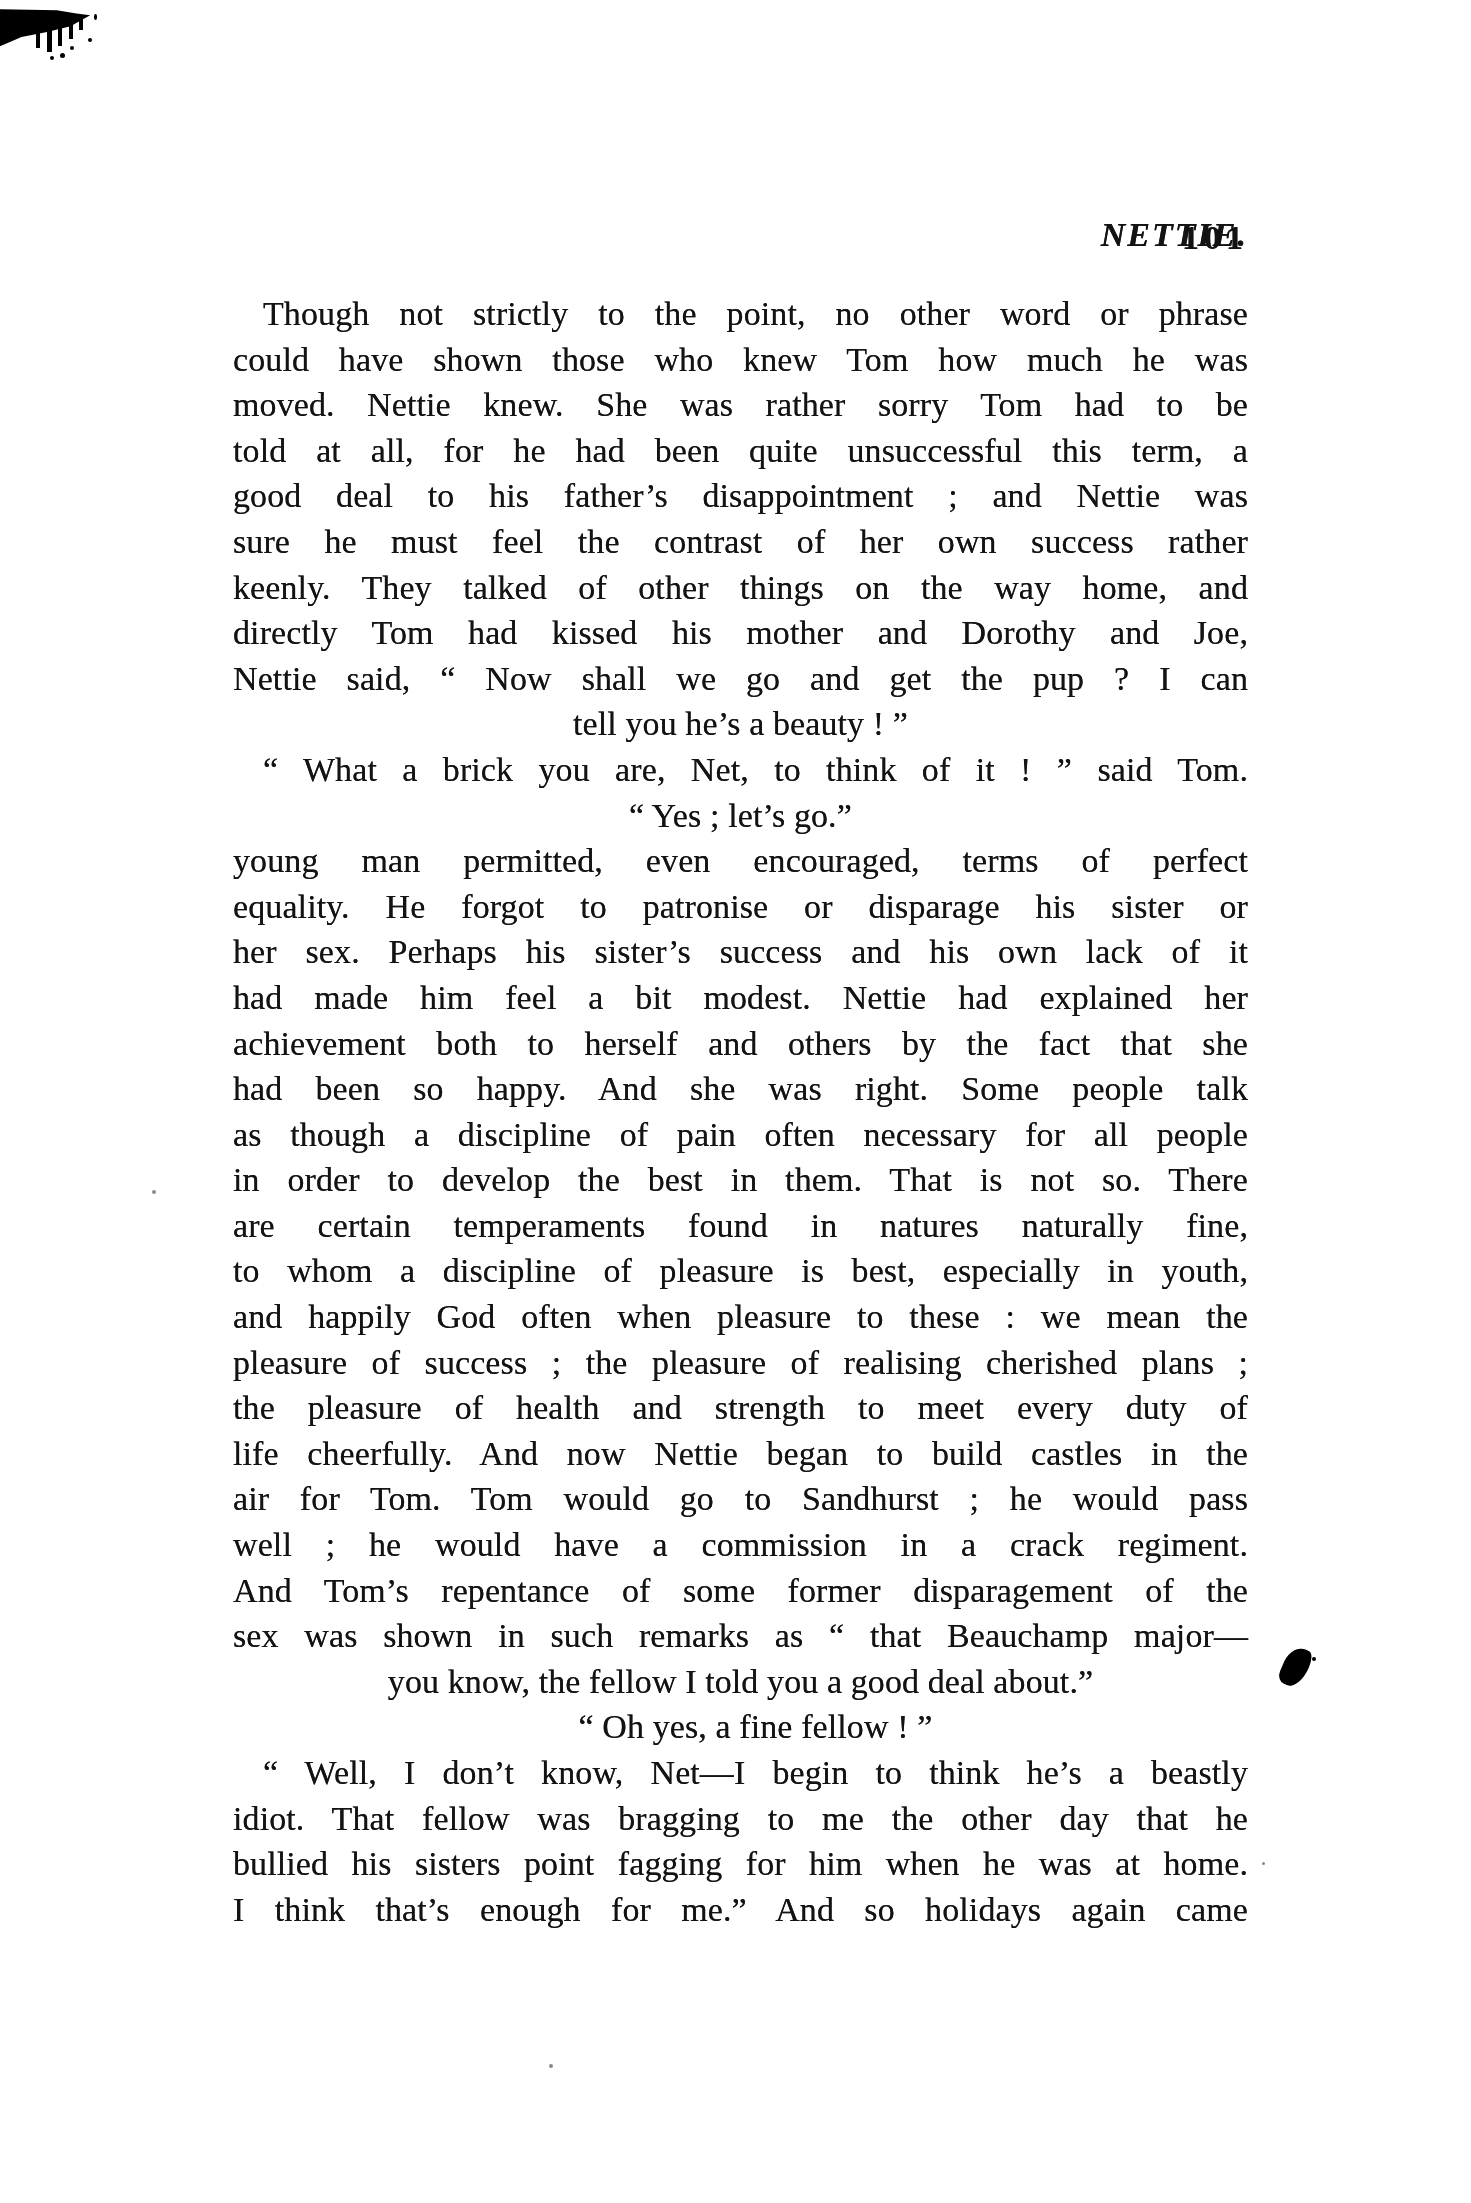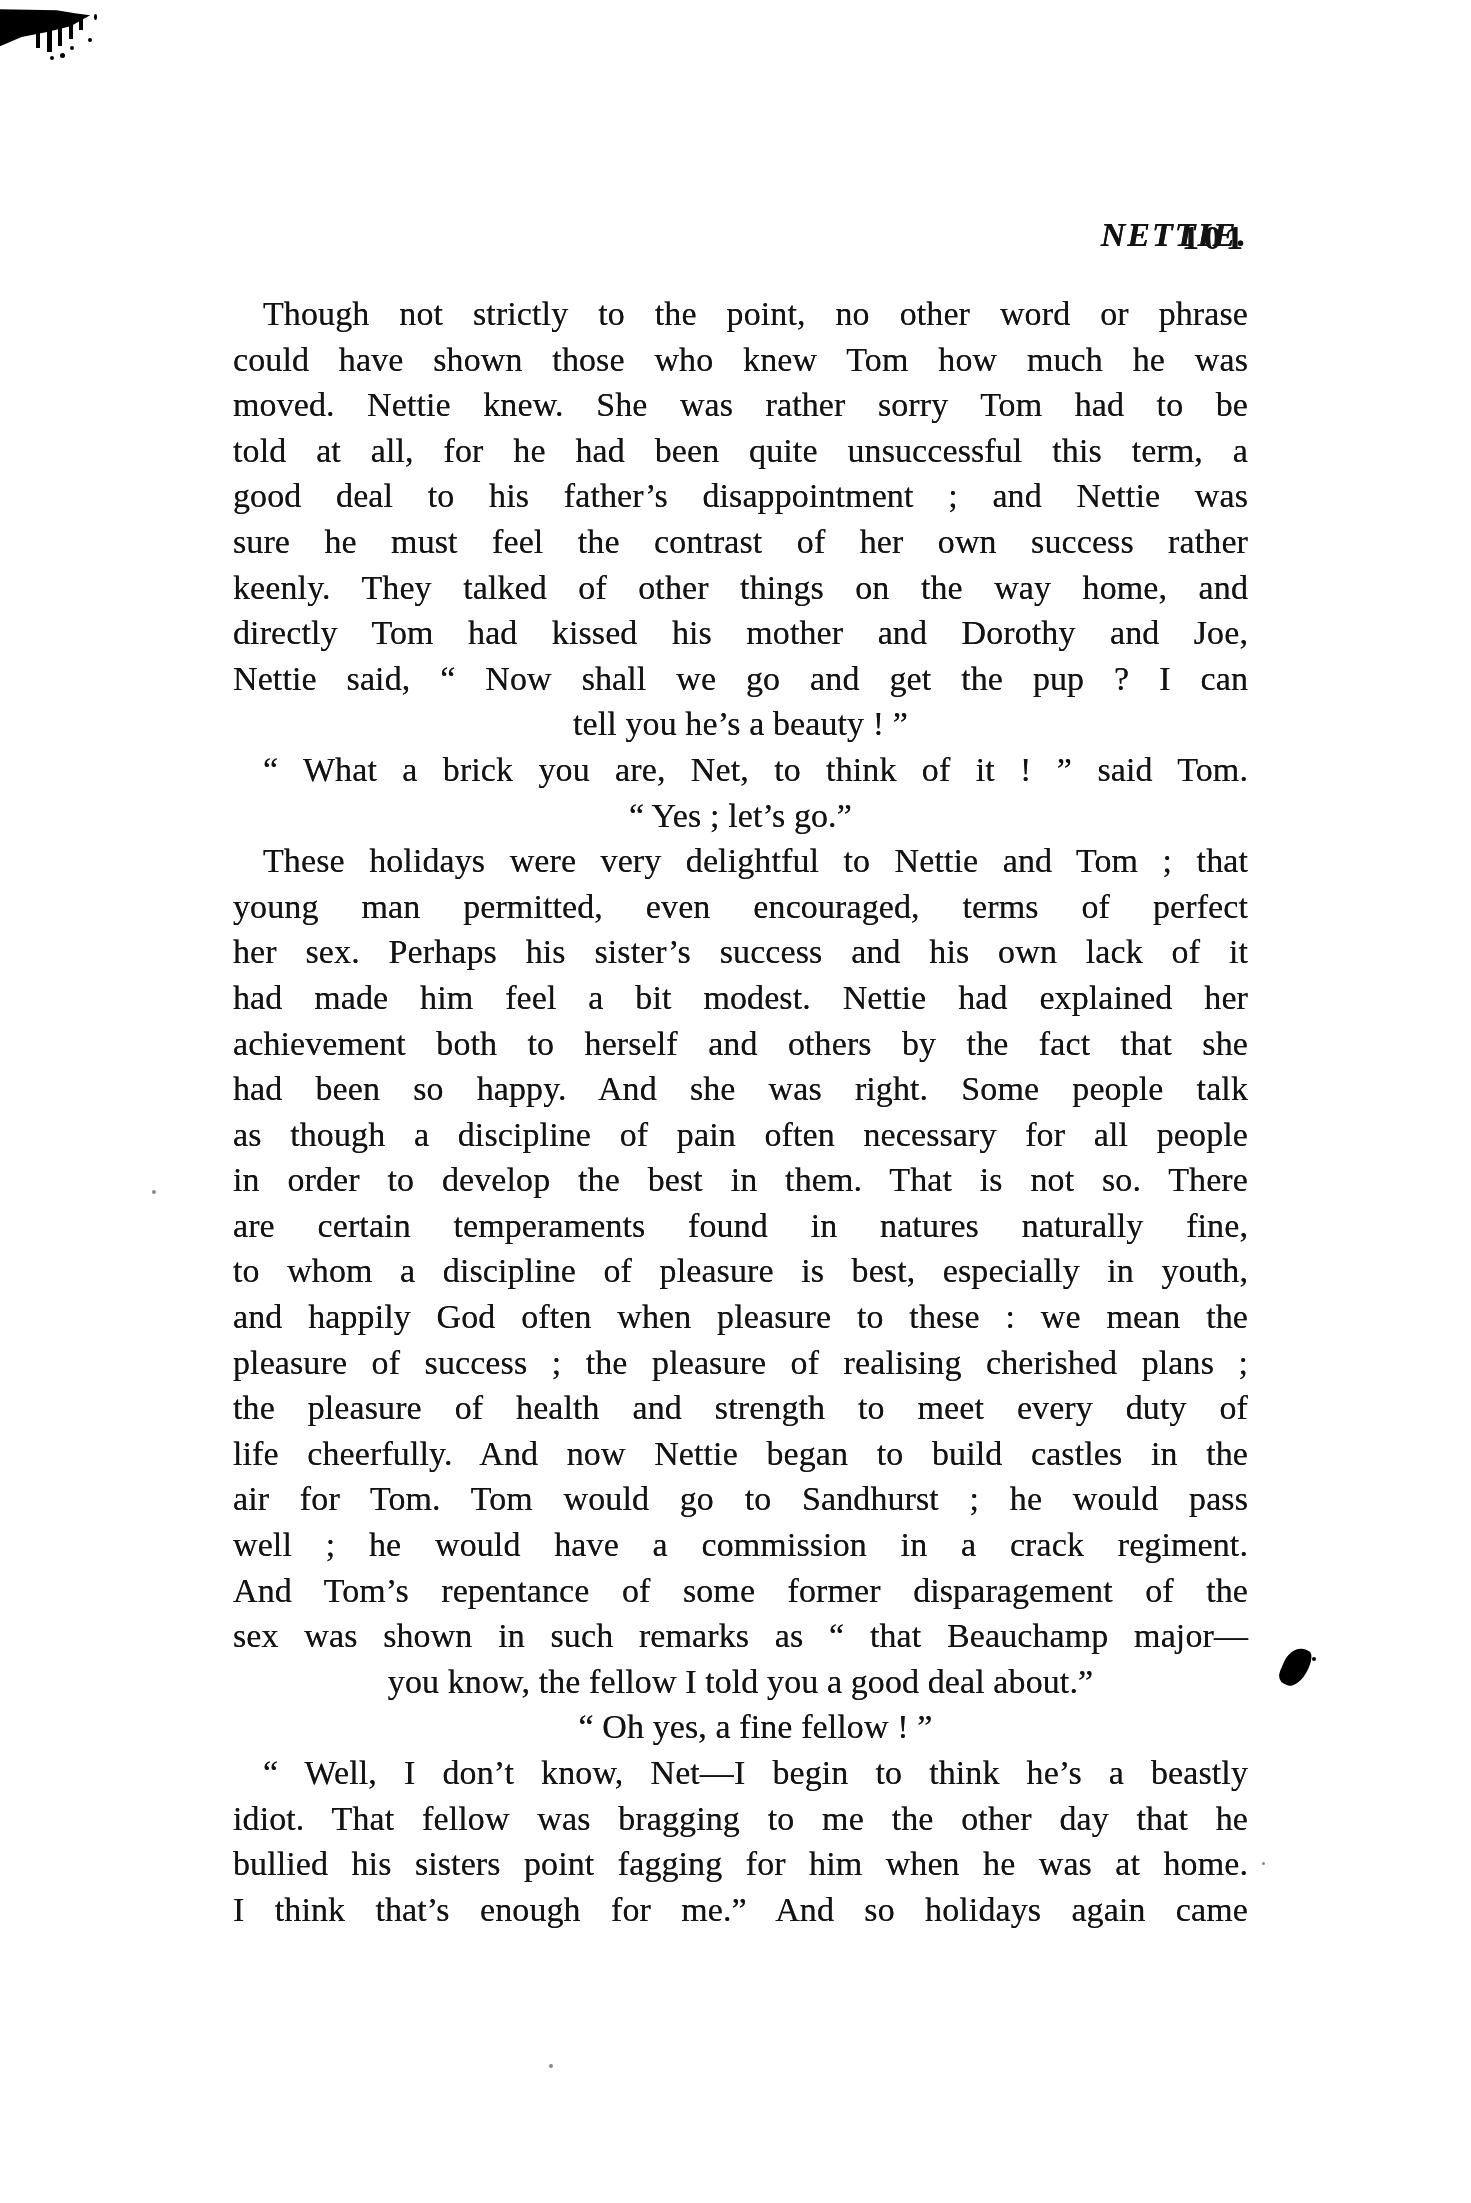--- a/index.html
+++ b/index.html
@@ -117,22 +117,22 @@
       <div class="line j">moved. Nettie knew. She was rather sorry Tom had to be</div>
       <div class="line j">told at all, for he had been quite unsuccessful this term, a</div>
       <div class="line j">good deal to his father’s disappointment ; and Nettie was</div>
       <div class="line j">sure he must feel the contrast of her own success rather</div>
       <div class="line j">keenly. They talked of other things on the way home, and</div>
       <div class="line j">directly Tom had kissed his mother and Dorothy and Joe,</div>
       <div class="line j">Nettie said, “ Now shall we go and get the pup ? I can</div>
       <div class="line nj">tell you he’s a beauty ! ”</div>
       <div class="line j ind">“ What a brick you are, Net, to think of it ! ” said Tom.</div>
       <div class="line nj">“ Yes ; let’s go.”</div>
-      <div class="line j ind">These holidays were very delightful to Nettie and Tom ; that</div>
       <div class="line j">young man permitted, even encouraged, terms of perfect</div>
+      <div class="line j">equality. He forgot to patronise or disparage his sister or</div>
       <div class="line j">her sex. Perhaps his sister’s success and his own lack of it</div>
       <div class="line j">had made him feel a bit modest. Nettie had explained her</div>
       <div class="line j">achievement both to herself and others by the fact that she</div>
       <div class="line j">had been so happy. And she was right. Some people talk</div>
       <div class="line j">as though a discipline of pain often necessary for all people</div>
       <div class="line j">in order to develop the best in them. That is not so. There</div>
       <div class="line j">are certain temperaments found in natures naturally fine,</div>
       <div class="line j">to whom a discipline of pleasure is best, especially in youth,</div>
       <div class="line j">and happily God often when pleasure to these : we mean the</div>
       <div class="line j">pleasure of success ; the pleasure of realising cherished plans ;</div>

